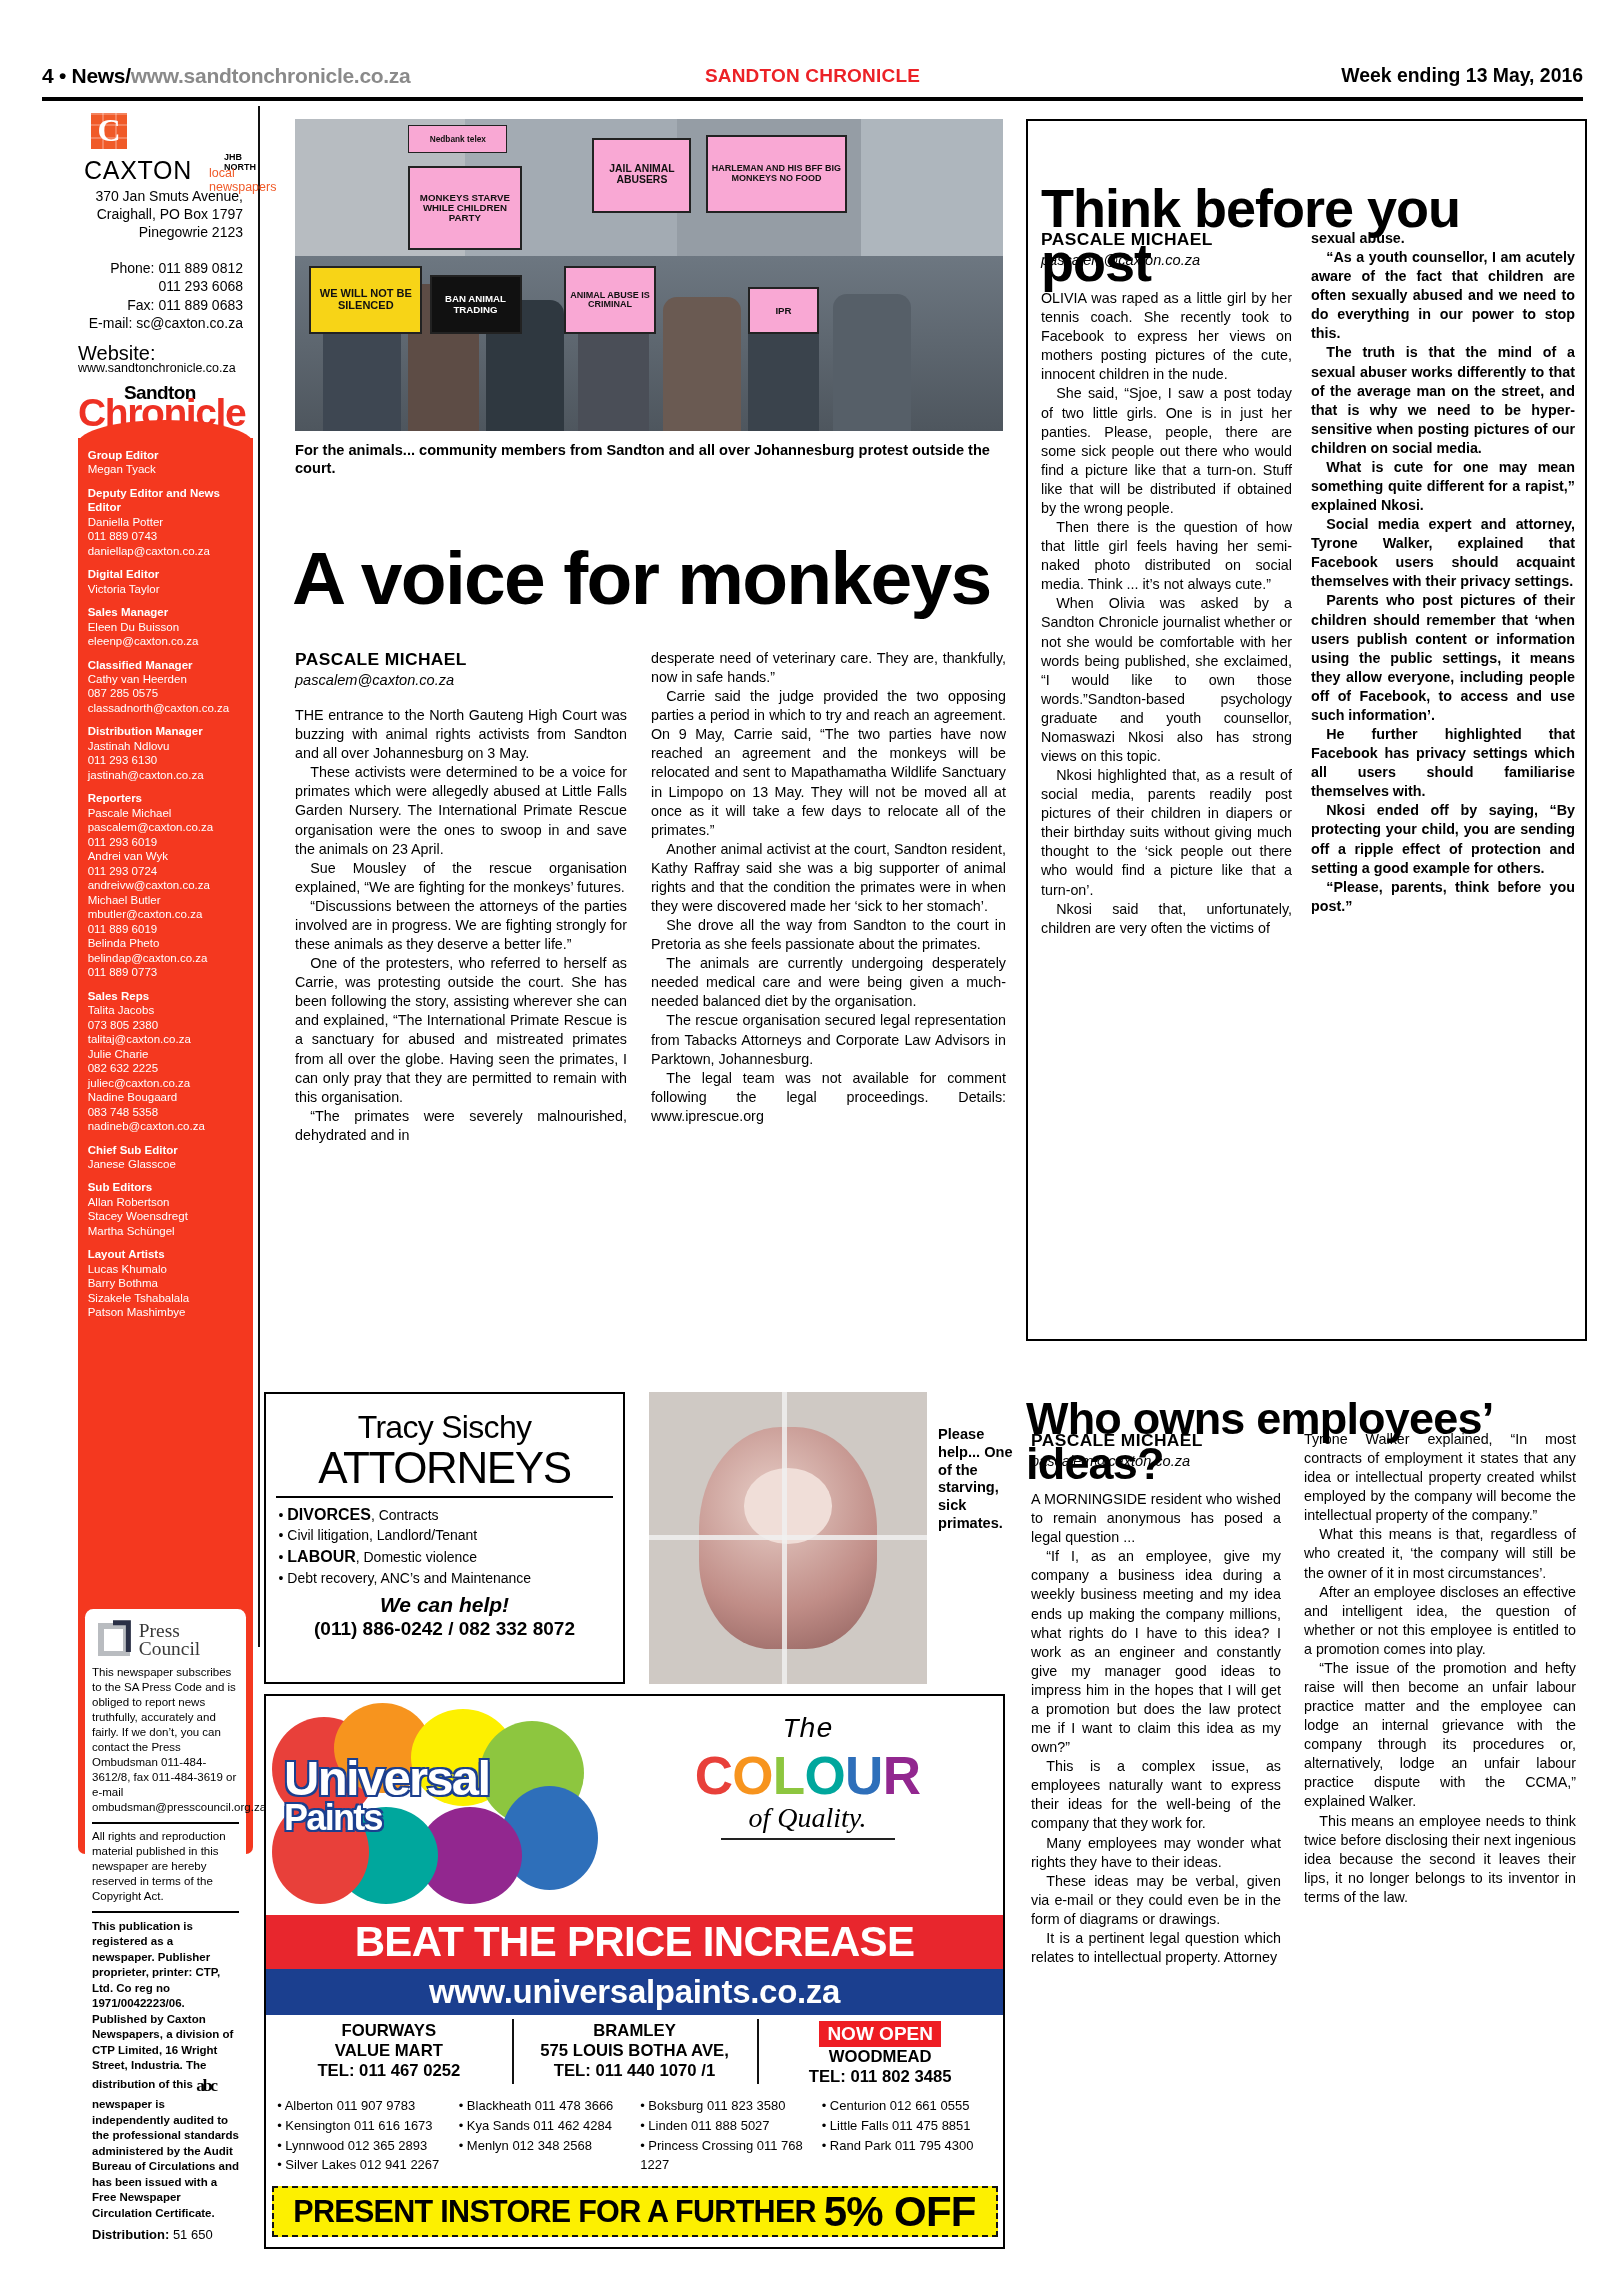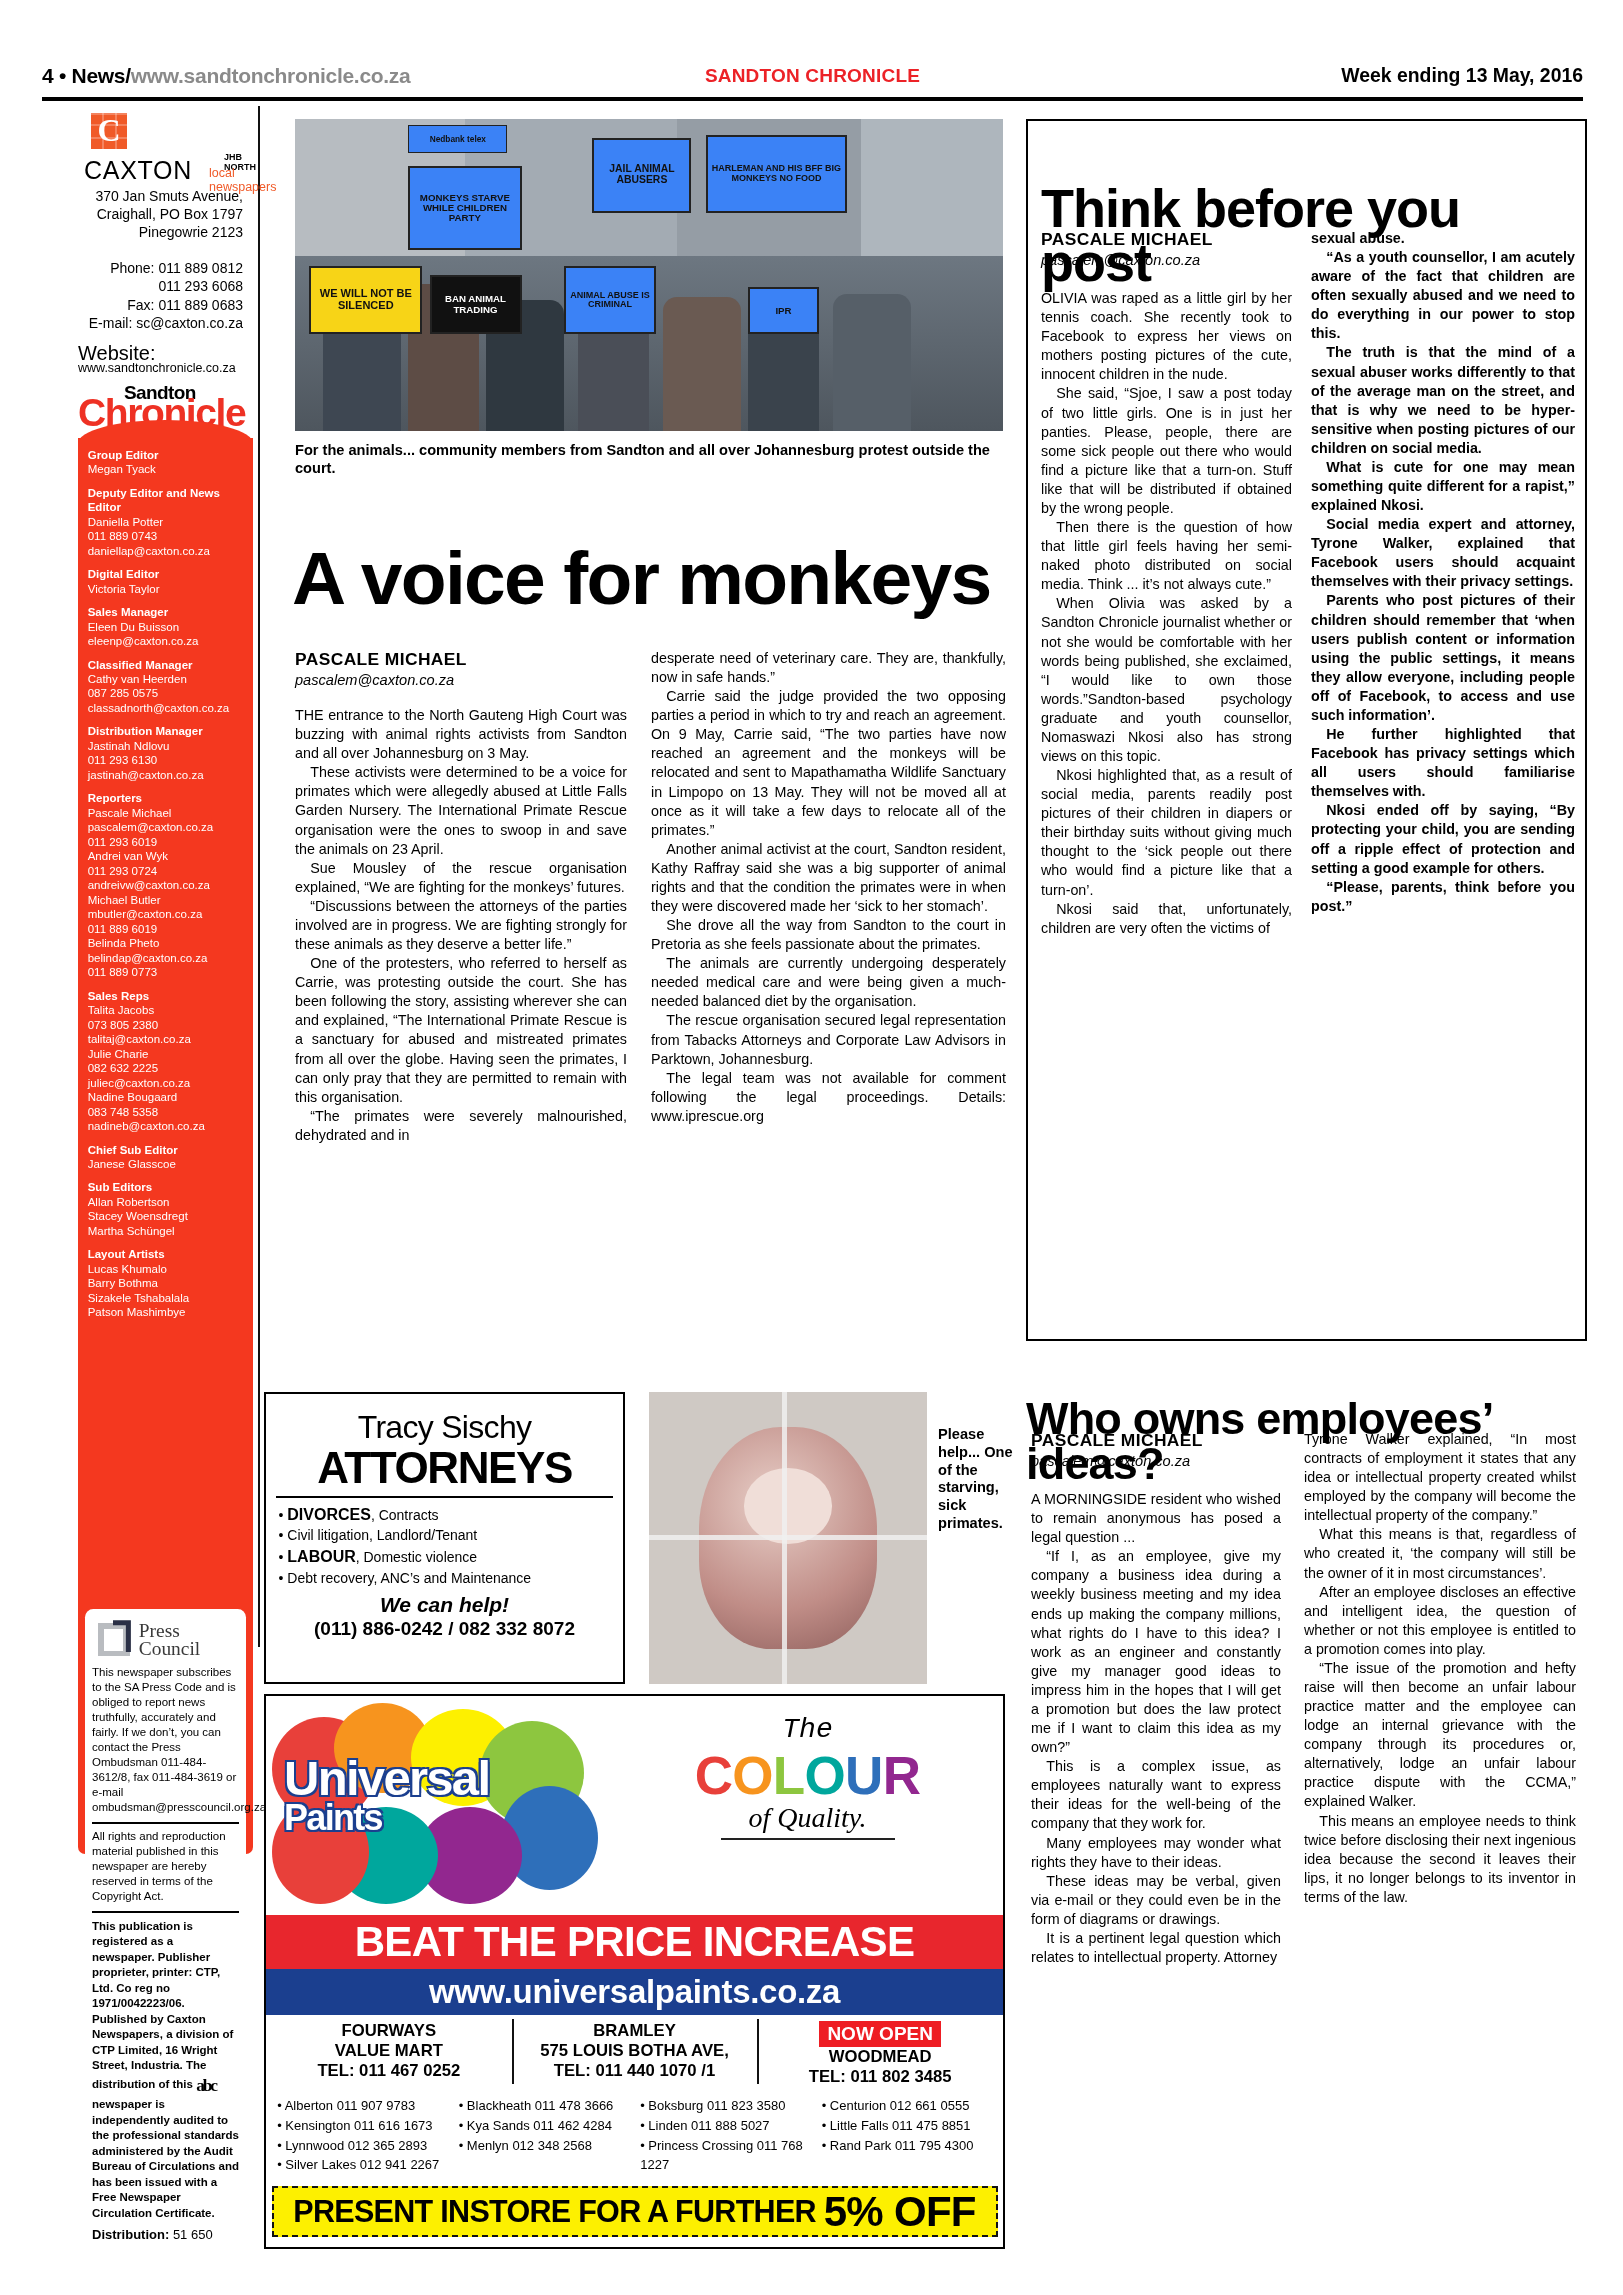--- a/index.html
+++ b/index.html
@@ -54,21 +54,21 @@
   .pc-reg{font-size:11.5px;line-height:1.35;font-weight:bold;}
   .abc{display:inline-block;font-weight:bold;font-size:17.4px;font-family:"Liberation Serif",serif;letter-spacing:-2.1px;vertical-align:-2.8px;}
   .distro{font-size:13px;margin-top:5.6px;}
   .distro b{font-weight:bold;}
 
   
   #photo{position:absolute;left:295px;top:119px;width:708px;height:312px;overflow:hidden;background:#9aa4ad;}
   #photo .bldg{position:absolute;top:0;background:#8d949b;}
   #photo .crowd{position:absolute;left:0;bottom:0;width:100%;height:56%;background:linear-gradient(#6d7781,#4e565e);}
   #photo .person{position:absolute;bottom:0;border-radius:14px 14px 0 0;}
-  #photo .sign{position:absolute;background:#3b82f6;border:2.1px solid #222;box-sizing:border-box;color:#111;font-weight:bold;display:flex;align-items:center;justify-content:center;text-align:center;line-height:1.05;padding:2.1px;}
+  #photo .sign{position:absolute;background:#f9a8d4;border:2.1px solid #222;box-sizing:border-box;color:#111;font-weight:bold;display:flex;align-items:center;justify-content:center;text-align:center;line-height:1.05;padding:2.1px;}
   #photo .sign.y{background:#f7d417;}
   #photo .sign.k{background:#111;color:#fff;}
   #caption{position:absolute;left:295px;top:441px;width:708px;font-weight:bold;font-size:14.6px;line-height:1.26;}
 
   
   #head-monkeys{position:absolute;left:292px;top:494px;width:718px;font-weight:bold;font-size:75px;line-height:.92;letter-spacing:-1.7px;}
   .byline{font-weight:bold;font-size:17.4px;letter-spacing:0.4px;}
   .bymail{font-style:italic;font-size:14.6px;margin-top:2.1px;}
   .body{font-size:14.3px;line-height:1.335;text-align:justify;}
   .body p{margin:0;text-indent:15.3px;}
@@ -87,21 +87,21 @@
 
   
   #head-ideas{position:absolute;left:1026px;top:1359px;width:569px;font-size:45px;font-weight:bold;letter-spacing:-0.8px;line-height:1;}
   #ideas-c1{position:absolute;left:1031px;top:1430px;width:250px;}
   #ideas-c2{position:absolute;left:1304px;top:1430px;width:272px;}
   #ideas-c1 .body{margin-top:21px;}
 
   
   #ad-tracy{position:absolute;left:264px;top:1392px;width:361px;height:292px;border:2.1px solid #000;box-sizing:border-box;background:#fff;}
   #ad-tracy .t1{text-align:center;font-weight:normal;font-size:32px;margin-top:15px;letter-spacing:-0.7px;}
-  #ad-tracy .t2{text-align:center;font-weight:bold;font-size:44px;letter-spacing:-1.4px;margin-top:-2.8px;}
+  #ad-tracy .t2{text-align:center;font-weight:normal;font-size:44px;letter-spacing:-1.4px;margin-top:-2.8px;}
   #ad-tracy .rule{height:2.1px;background:#000;margin:2.8px 9.7px;}
   #ad-tracy ul{list-style:none;margin:5.6px 0 0 12.5px;padding:0;font-size:14px;line-height:1.42;}
   #ad-tracy li b{font-size:16px;}
   #ad-tracy .help{text-align:center;font-style:italic;font-weight:bold;font-size:21px;margin-top:4.2px;}
   #ad-tracy .tel{text-align:center;font-weight:bold;font-size:19px;margin-top:1.4px;}
 
   
   #photo2{position:absolute;left:649px;top:1392px;width:278px;height:292px;background:#cfc9c4;overflow:hidden;}
   #photo2 .cage{position:absolute;inset:0;}
   #photo2 .cage i{position:absolute;background:rgba(240,240,240,.85);}

